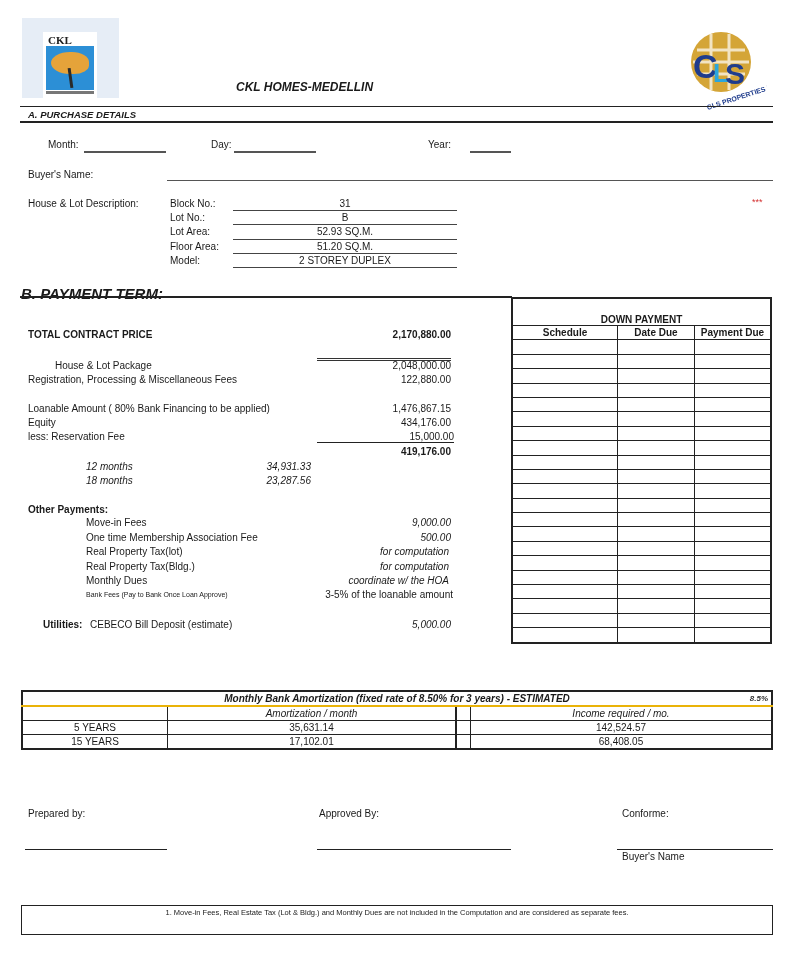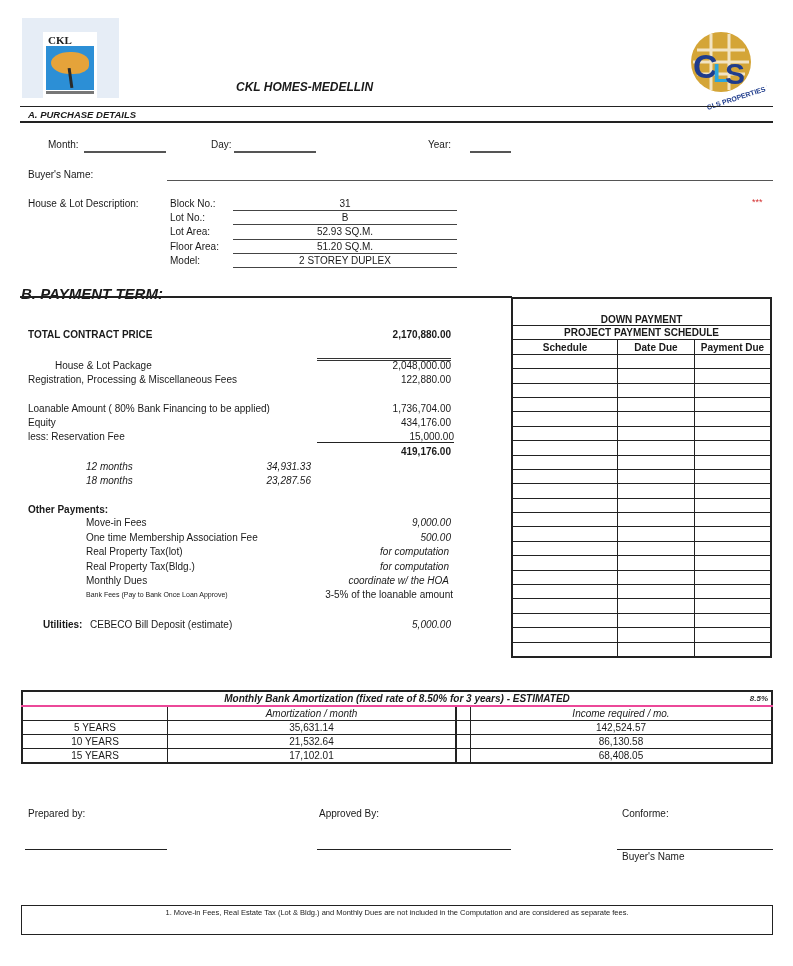--- a/index.html
+++ b/index.html
@@ -26,21 +26,21 @@
 
   
   .sched { position:absolute; left:511px; top:297px; width:261px; border:2px solid #222; border-collapse:collapse; }
   .sched td { border:1px solid #222; height:13.4px; padding:0; font-size:10px; }
   .sched .top { height:26px; vertical-align:bottom; text-align:center; font-weight:bold; border-bottom:1px solid #222; }
   .sched .sub td { text-align:center; font-weight:bold; }
 
   
   .amort { position:absolute; left:21px; top:690px; width:752px; border:2px solid #222; border-collapse:collapse; font-size:10px; }
   .amort td { border:1px solid #222; height:13px; padding:0 2px; text-align:center; }
-  .amort .title { font-weight:bold; font-style:italic; border-bottom:2px solid #ec4899; }
+  .amort .title { font-weight:bold; font-style:italic; border-bottom:2px solid #eab308; }
   .amort .rate { font-size:8px; text-align:right; color:#333; }
 
   .notes { position:absolute; left:21px; top:905px; width:750px; height:28px; border:1px solid #222; font-size:7.5px; text-align:center; }
   .notes div { height:13px; line-height:13px; }
 </style>
 </head>
 <body>
 
 <div class="abs ckl-logo">
   <div class="ckl-inner">
@@ -101,21 +101,21 @@
 
 <div class="abs b" style="left:28px;top:329px;">TOTAL CONTRACT PRICE</div>
 <div class="abs b r" style="left:317px;top:329px;width:134px;border-bottom:3px double #333;padding-bottom:18px;">2,170,880.00</div>
 
 <div class="abs" style="left:28px;top:360px;padding-left:27px;">House &amp; Lot Package</div>
 <div class="abs r" style="left:317px;top:360px;width:134px;">2,048,000.00</div>
 <div class="abs" style="left:28px;top:374px;">Registration, Processing &amp; Miscellaneous Fees</div>
 <div class="abs r" style="left:317px;top:374px;width:134px;">122,880.00</div>
 
 <div class="abs" style="left:28px;top:403px;">Loanable Amount ( 80% Bank Financing to be applied)</div>
-<div class="abs r" style="left:317px;top:403px;width:134px;">1,736,704.00</div>
+<div class="abs r" style="left:317px;top:403px;width:134px;">1,476,867.15</div>
 <div class="abs" style="left:28px;top:417px;">Equity</div>
 <div class="abs r" style="left:317px;top:417px;width:134px;">434,176.00</div>
 <div class="abs" style="left:28px;top:431px;">less: Reservation Fee</div>
 <div class="abs r" style="left:317px;top:431px;width:137px;border-bottom:1px solid #222;">15,000.00</div>
 <div class="abs b r" style="left:317px;top:446px;width:134px;">419,176.00</div>
 
 <div class="abs i" style="left:86px;top:461px;">12 months</div>
 <div class="abs i r" style="left:230px;top:461px;width:81px;">34,931.33</div>
 <div class="abs i" style="left:86px;top:475px;">18 months</div>
 <div class="abs i r" style="left:230px;top:475px;width:81px;">23,287.56</div>
@@ -138,23 +138,20 @@
 <div class="abs b" style="left:43px;top:619px;">Utilities:</div>
 <div class="abs" style="left:90px;top:619px;">CEBECO Bill Deposit (estimate)</div>
 <div class="abs i r" style="left:300px;top:619px;width:151px;">5,000.00</div>
 
 <table class="sched">
   <tbody>
       <tr>
         <td colspan="3" class="top">DOWN PAYMENT</td>
       </tr>
   <tr class="sub">
-        <td colspan="3">PROJECT PAYMENT SCHEDULE</td>
-      </tr>
-  <tr class="sub">
     <td style="width:104px;">Schedule</td>
     <td style="width:76px;">Date Due</td>
     <td>Payment Due</td>
   </tr>
   </tbody>
     <tbody id="sched-body">
       <tr>
         <td></td>
         <td></td>
         <td></td>
@@ -274,26 +271,20 @@
     <td style="width:140px;"></td>
     <td style="width:283px;">Amortization / month</td>
     <td style="width:9px;border-left:2px solid #222;"></td>
     <td>Income required / mo.</td>
   </tr>
   <tr>
     <td>5 YEARS</td>
     <td>35,631.14</td>
     <td style="border-left:2px solid #222;"></td>
     <td>142,524.57</td>
-  </tr>
-  <tr>
-    <td>10 YEARS</td>
-    <td>21,532.64</td>
-    <td style="border-left:2px solid #222;"></td>
-    <td>86,130.58</td>
   </tr>
   <tr>
     <td>15 YEARS</td>
     <td>17,102.01</td>
     <td style="border-left:2px solid #222;"></td>
     <td>68,408.05</td>
   </tr>
 </tbody>
   </table>
 

